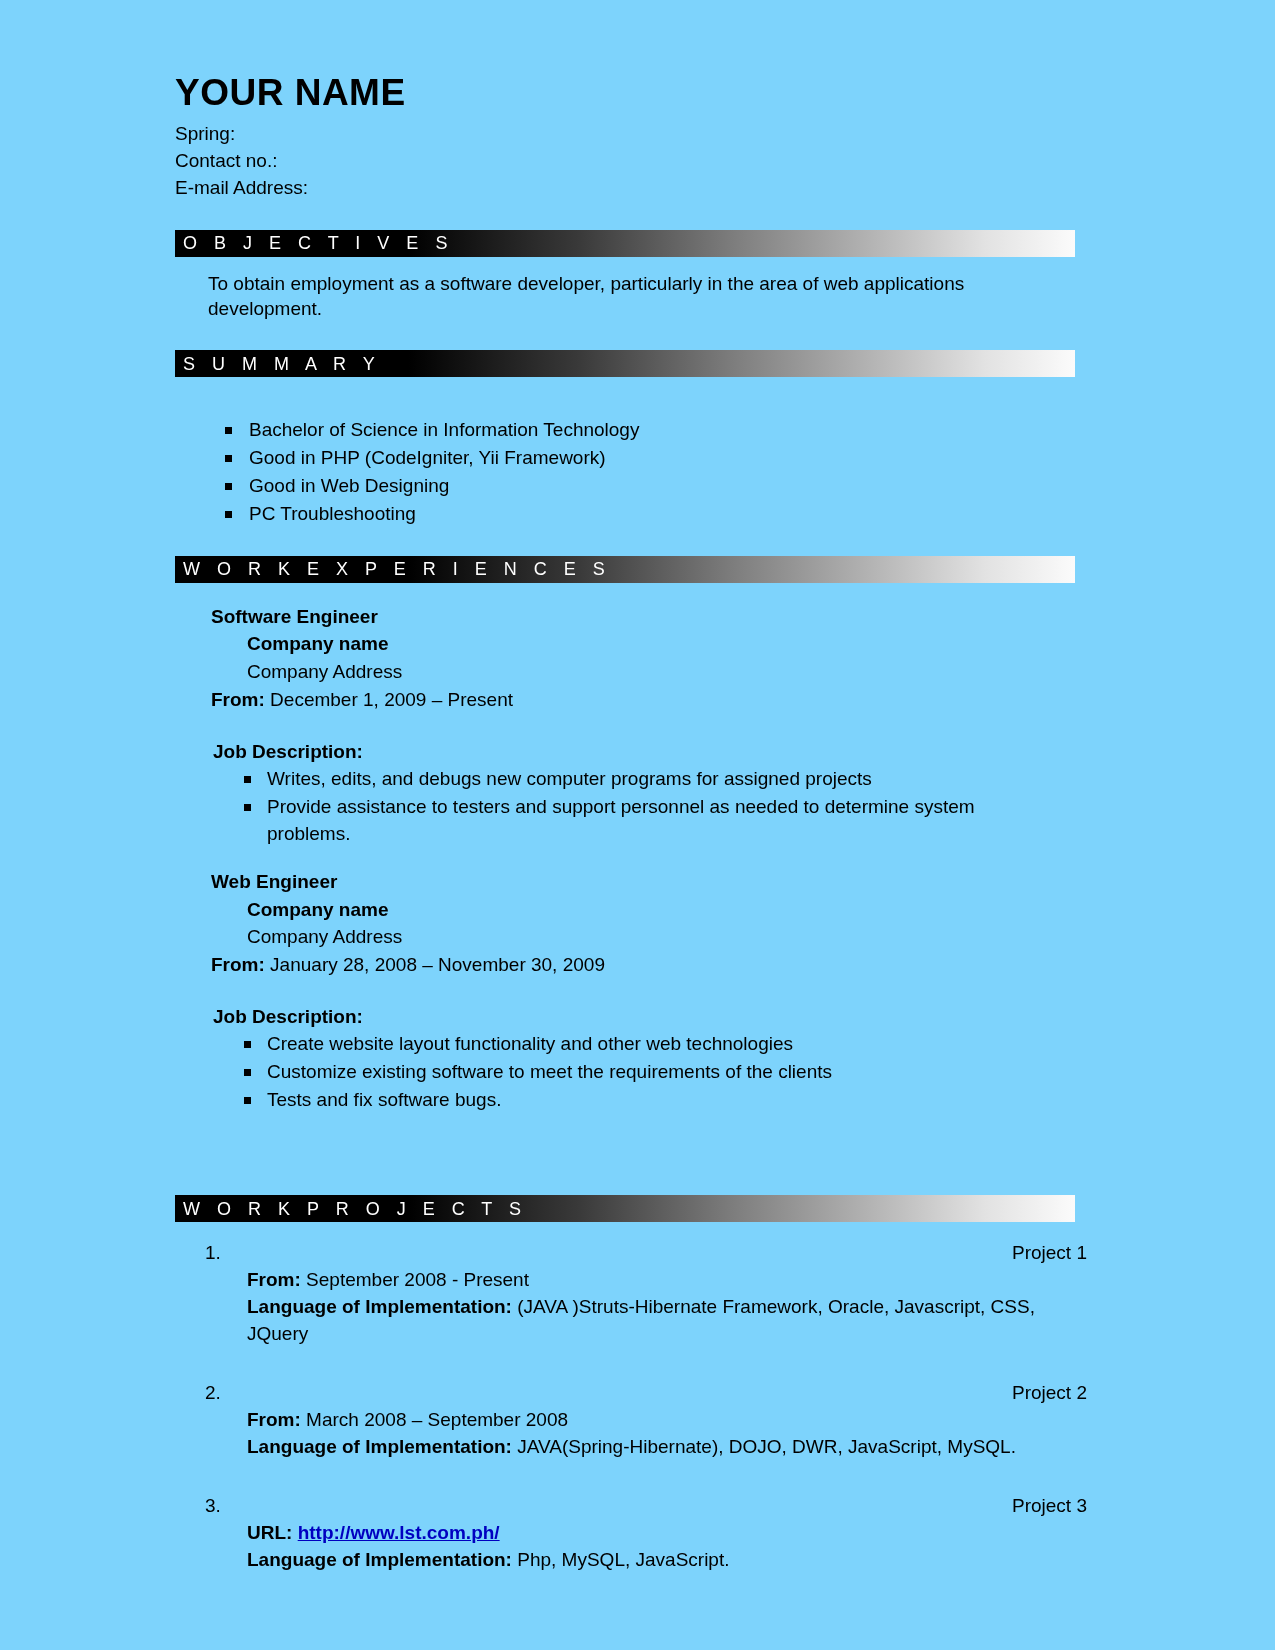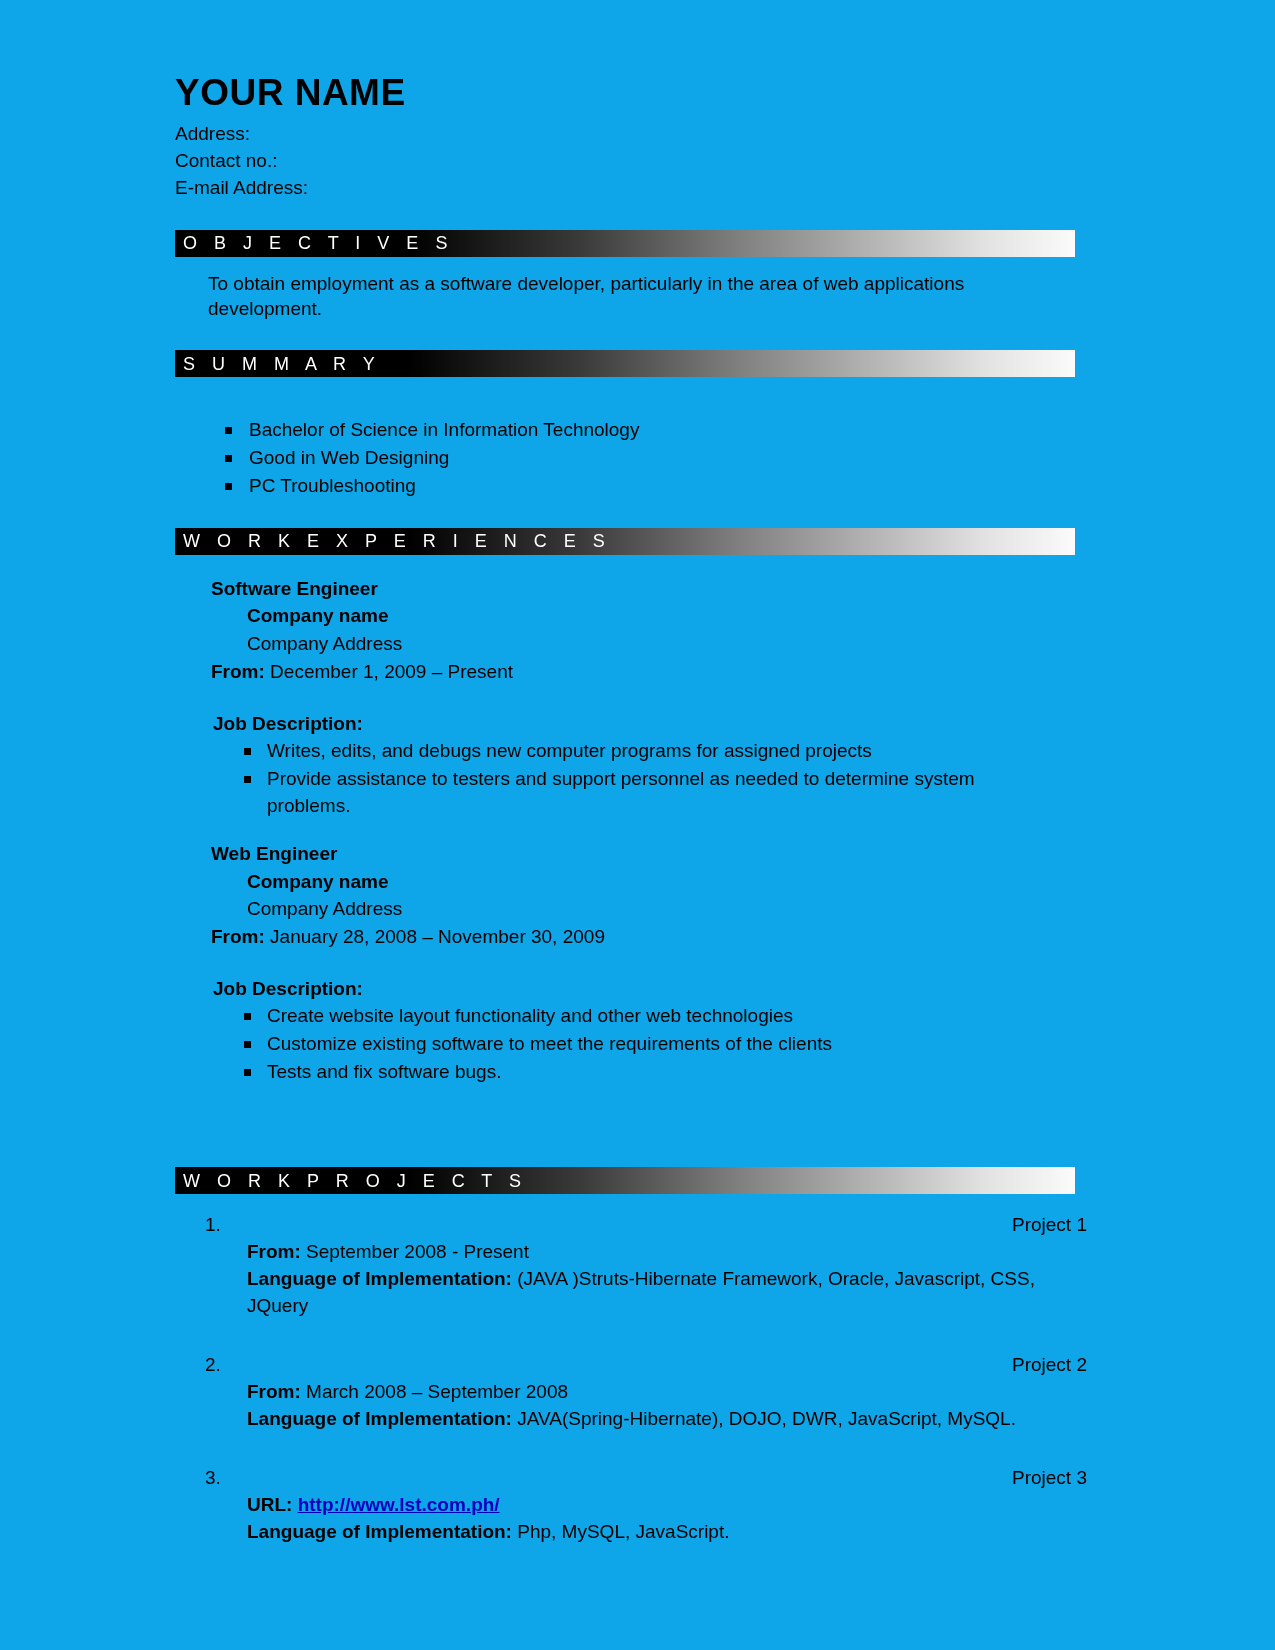--- a/index.html
+++ b/index.html
@@ -11,21 +11,21 @@
     height: 1650px;
     background: #fbfbfb;
     font-family: "Liberation Sans", sans-serif;
     color: #000;
     overflow: hidden;
   }
   .page {
     position: relative;
     width: 1275px;
     height: 1650px;
-    background: #0ea5e9;
+    background: #7dd3fc;
     box-sizing: border-box;
   }
   .doc {
     position: absolute;
     left: 175px;
     top: 74px;
     width: 900px;
   }
 
   
@@ -172,35 +172,36 @@
   .spacer-big { height: 52px; }
 </style>
 </head>
 <body>
 
 <div class="page">
   <div class="doc">
 
     <div>
       <h1 class="name">YOUR NAME</h1>
-      <p class="contact-line">Address:</p>
+      <p class="contact-line">Spring:</p>
       <p class="contact-line">Contact no.:</p>
       <p class="contact-line">E-mail Address:</p>
     </div>
 
     <div class="section-bar">
       <span class="section-title">O B J E C T I V E S</span>
     </div>
     <p class="para">To obtain employment as a software developer, particularly in the area of web applications development.</p>
 
     <div class="section-bar">
       <span class="section-title">S U M M A R Y</span>
     </div>
     <ul class="sq-list summary-list">
       <li><span>Bachelor of Science in Information Technology</span></li>
+      <li><span>Good in PHP (CodeIgniter, Yii Framework)</span></li>
       <li><span>Good in Web Designing</span></li>
       <li><span>PC Troubleshooting</span></li>
     </ul>
 
     <div class="section-bar">
       <span class="section-title">W O R K   E X P E R I E N C E S</span>
     </div>
 
     <div class="exp-block">
       <div class="exp-title">Software Engineer</div>

